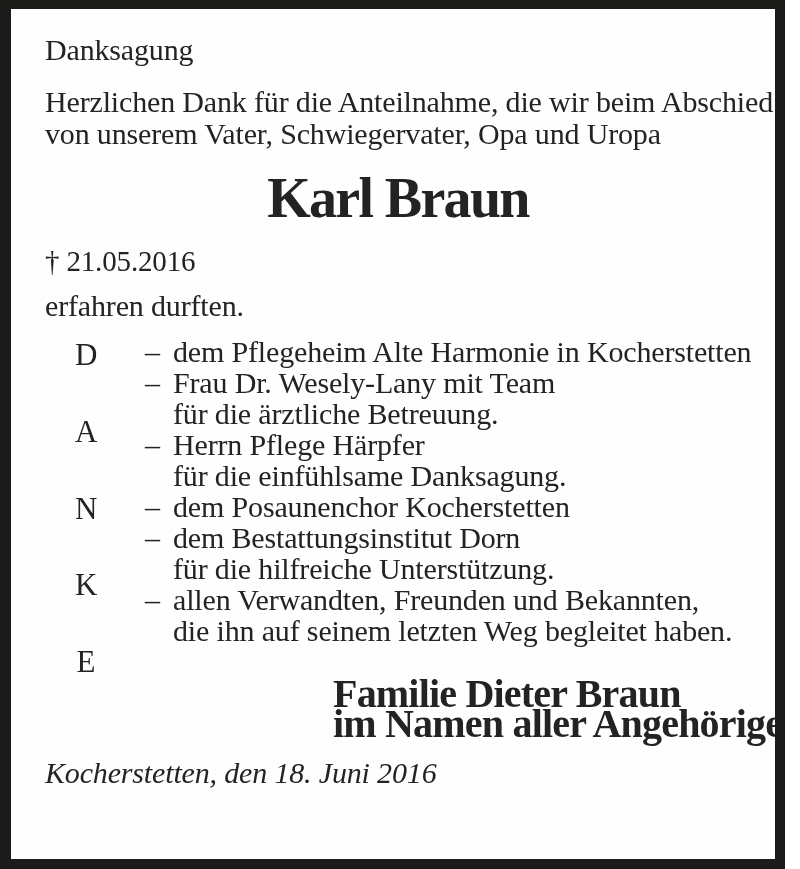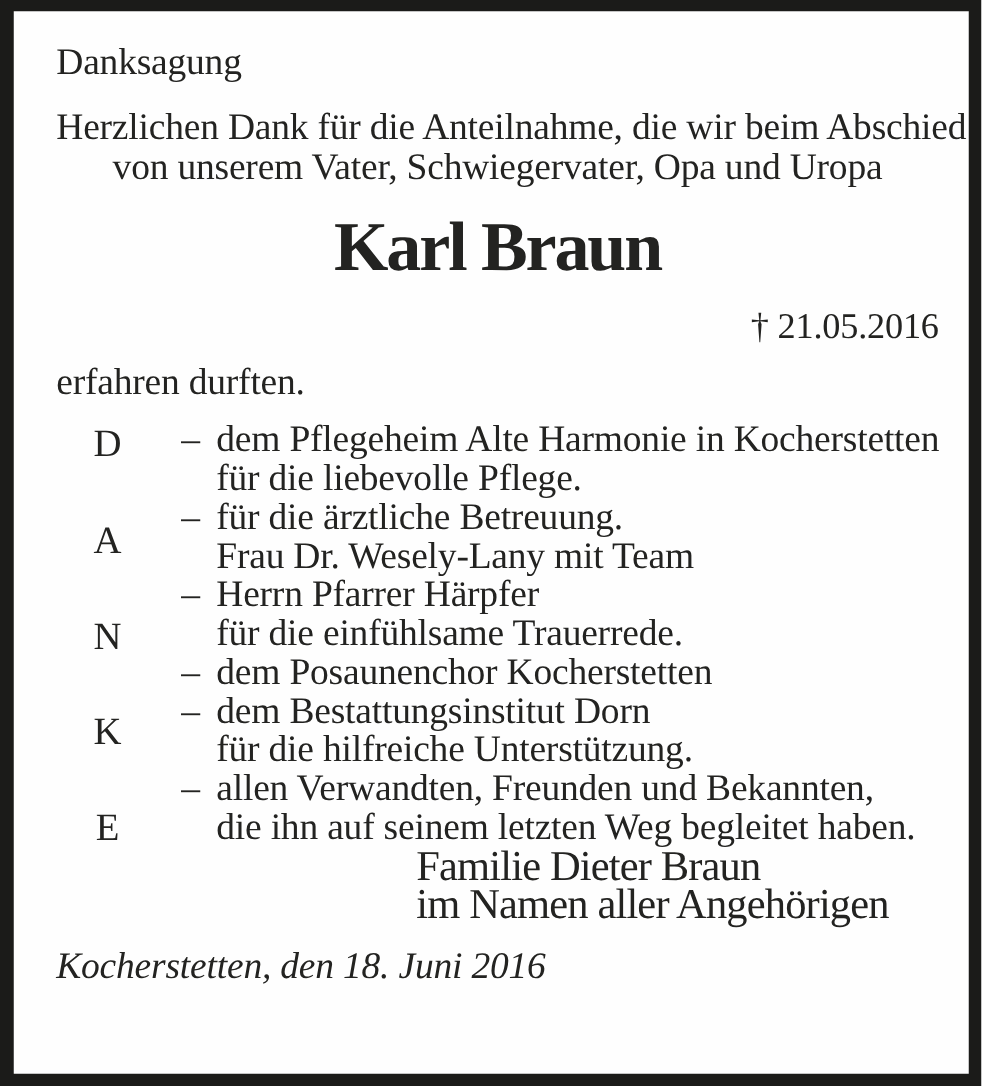--- a/index.html
+++ b/index.html
@@ -26,35 +26,35 @@
     margin-top: 24px;
     font-size: 30px;
     line-height: 34px;
     white-space: nowrap;
   }
   .intro {
     margin-top: 19px;
     font-size: 30px;
     line-height: 32px;
   }
-  .intro .line { white-space: nowrap; text-align: center; }
+  .intro .line { white-space: nowrap; }
   .name {
     margin: 13px 0 0 0;
     font-size: 56px;
     line-height: 70px;
     font-weight: bold;
     text-align: center;
     letter-spacing: -0.03em;
     white-space: nowrap;
   }
   .death-date {
     margin-top: 12px;
     font-size: 29px;
     line-height: 32px;
-    text-align: right;
+    text-align: left;
     white-space: nowrap;
   }
   .continuation {
     margin-top: 13px;
     font-size: 30px;
     line-height: 32px;
     white-space: nowrap;
   }
   .thanks {
     margin-top: 14px;
@@ -81,23 +81,23 @@
   .item {
     display: grid;
     grid-template-columns: 28px 1fr;
     padding-left: 18px;
   }
   .item .dash { white-space: nowrap; }
   .item .lines div { white-space: nowrap; }
   .signature {
     margin-top: 2px;
     margin-left: 288px;
-    font-size: 34px;
+    font-size: 40px;
     line-height: 30px;
-    font-weight: normal;
+    font-weight: bold;
     letter-spacing: -0.02em;
   }
   .signature div { white-space: nowrap; }
   .place-date {
     margin-top: 18px;
     font-size: 30px;
     line-height: 32px;
     white-space: nowrap;
     font-style: italic;
   }
@@ -129,37 +129,36 @@
       <span>K</span>
       <span>E</span>
     </div>
 
     <div class="items">
 
       <div class="item">
         <span class="dash">–</span>
         <div class="lines">
           <div>dem Pflegeheim Alte Harmonie in Kocherstetten</div>
-          <div>für die liebevolle Pflege.</div>
         </div>
       </div>
 
       <div class="item">
         <span class="dash">–</span>
         <div class="lines">
+          <div>Frau Dr. Wesely-Lany mit Team</div>
           <div>für die ärztliche Betreuung.</div>
-          <div>Frau Dr. Wesely-Lany mit Team</div>
         </div>
       </div>
 
       <div class="item">
         <span class="dash">–</span>
         <div class="lines">
-          <div>Herrn Pfarrer Härpfer</div>
-          <div>für die einfühlsame Trauerrede.</div>
+          <div>Herrn Pflege Härpfer</div>
+          <div>für die einfühlsame Danksagung.</div>
         </div>
       </div>
 
       <div class="item">
         <span class="dash">–</span>
         <div class="lines">
           <div>dem Posaunenchor Kocherstetten</div>
         </div>
       </div>
 

